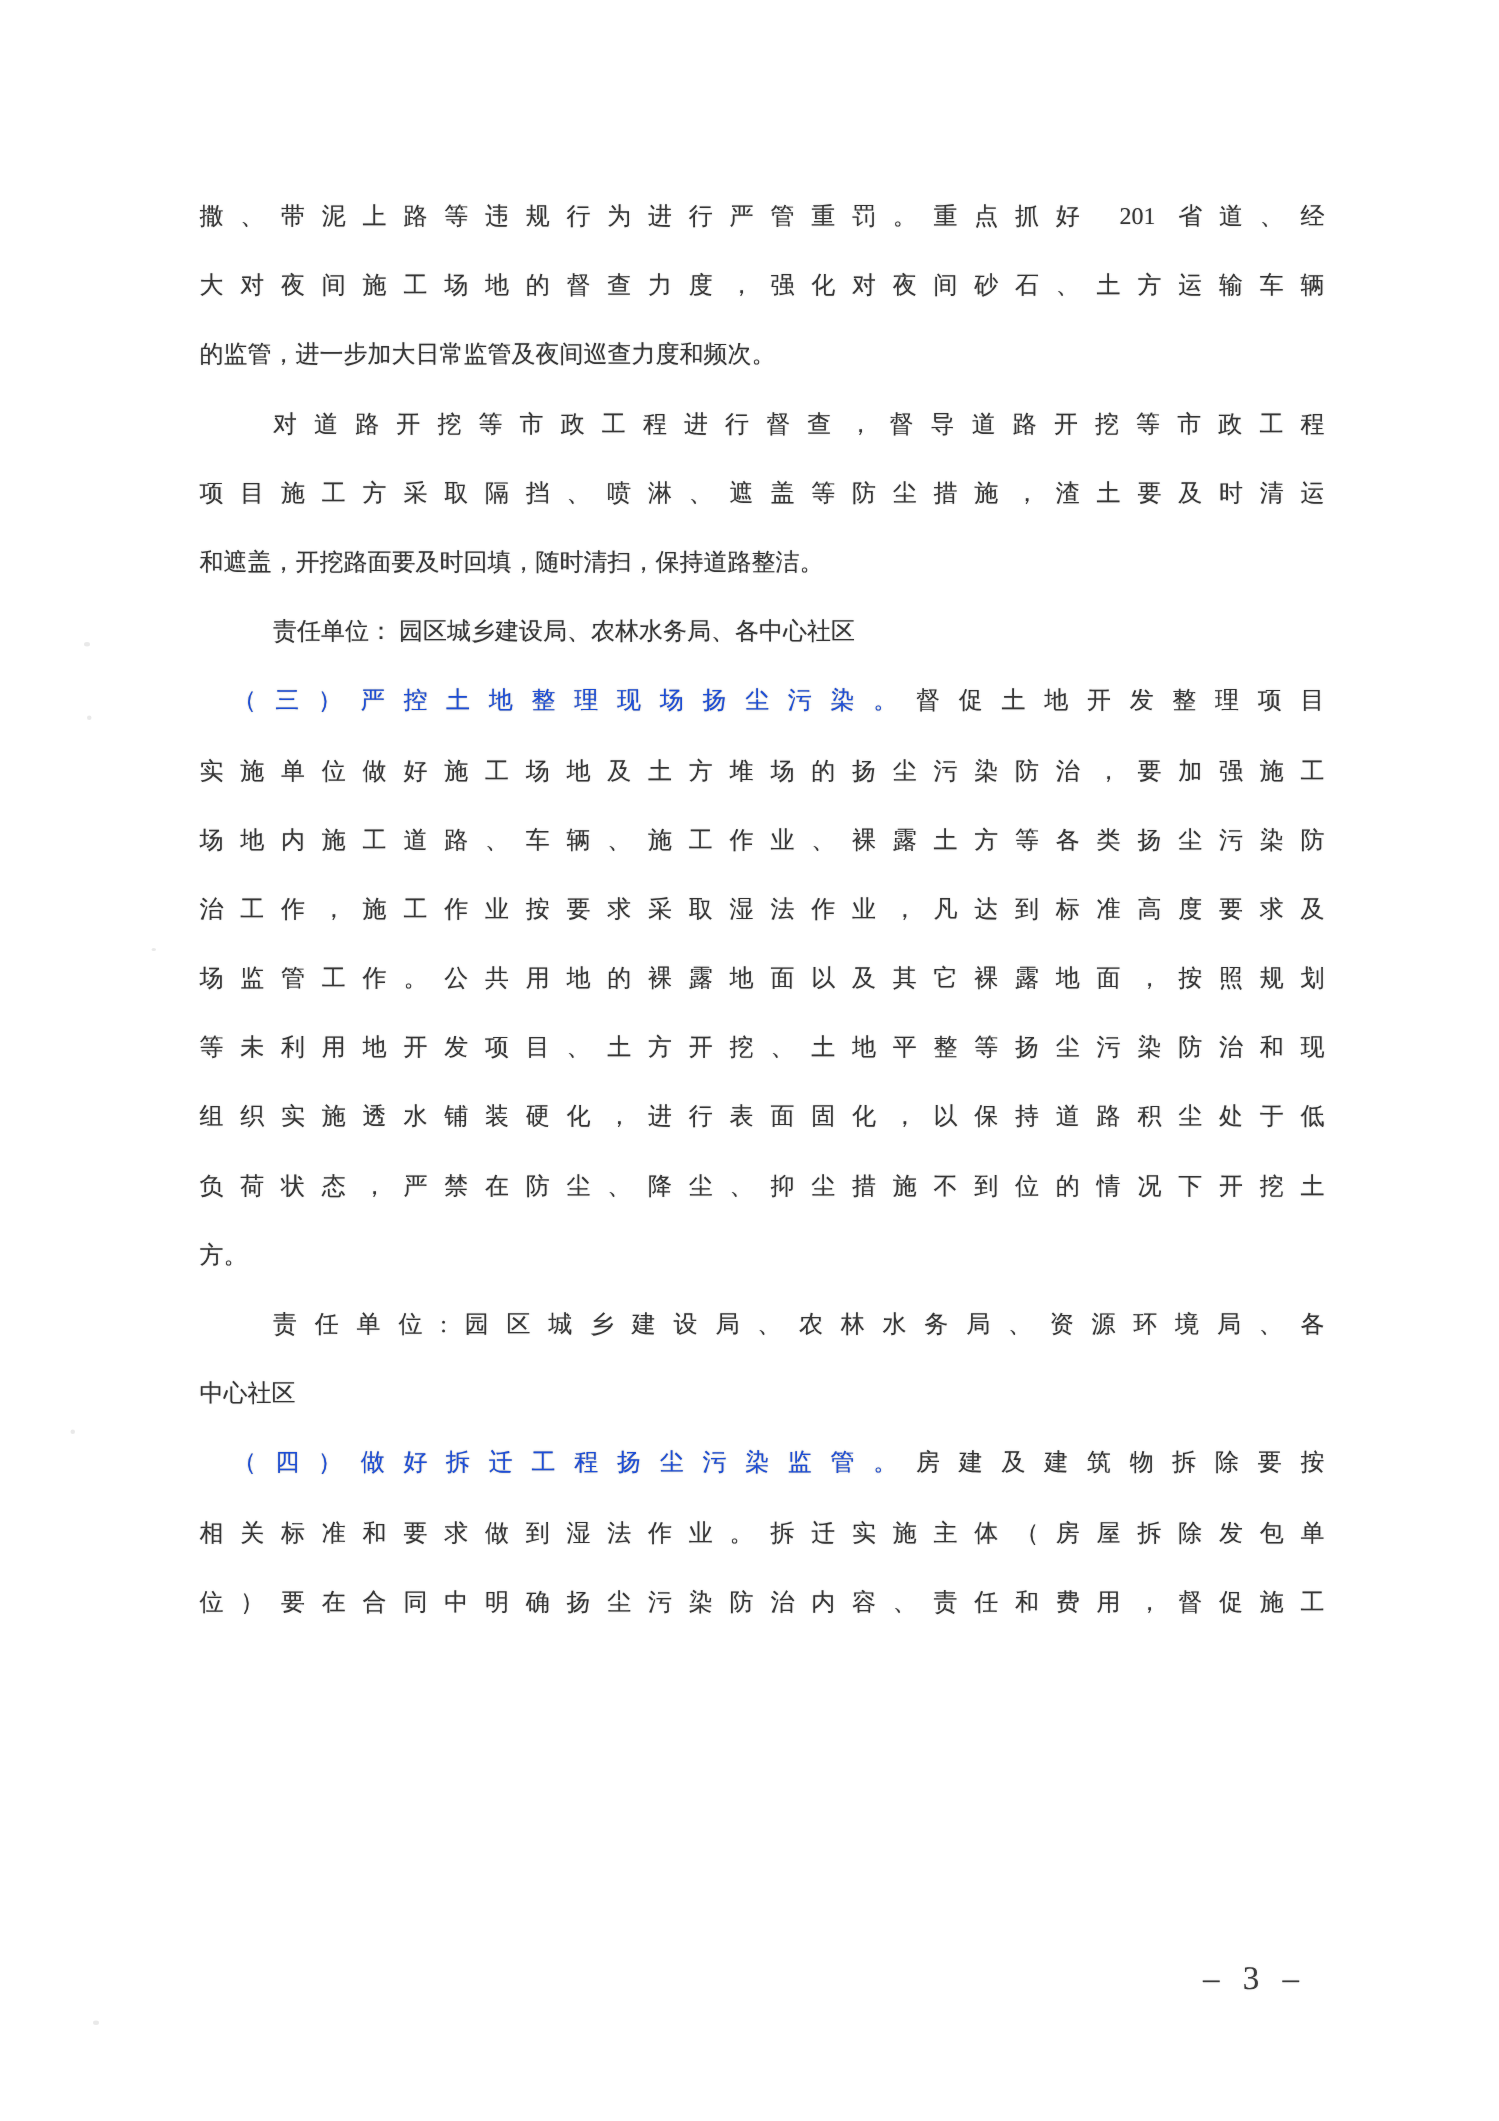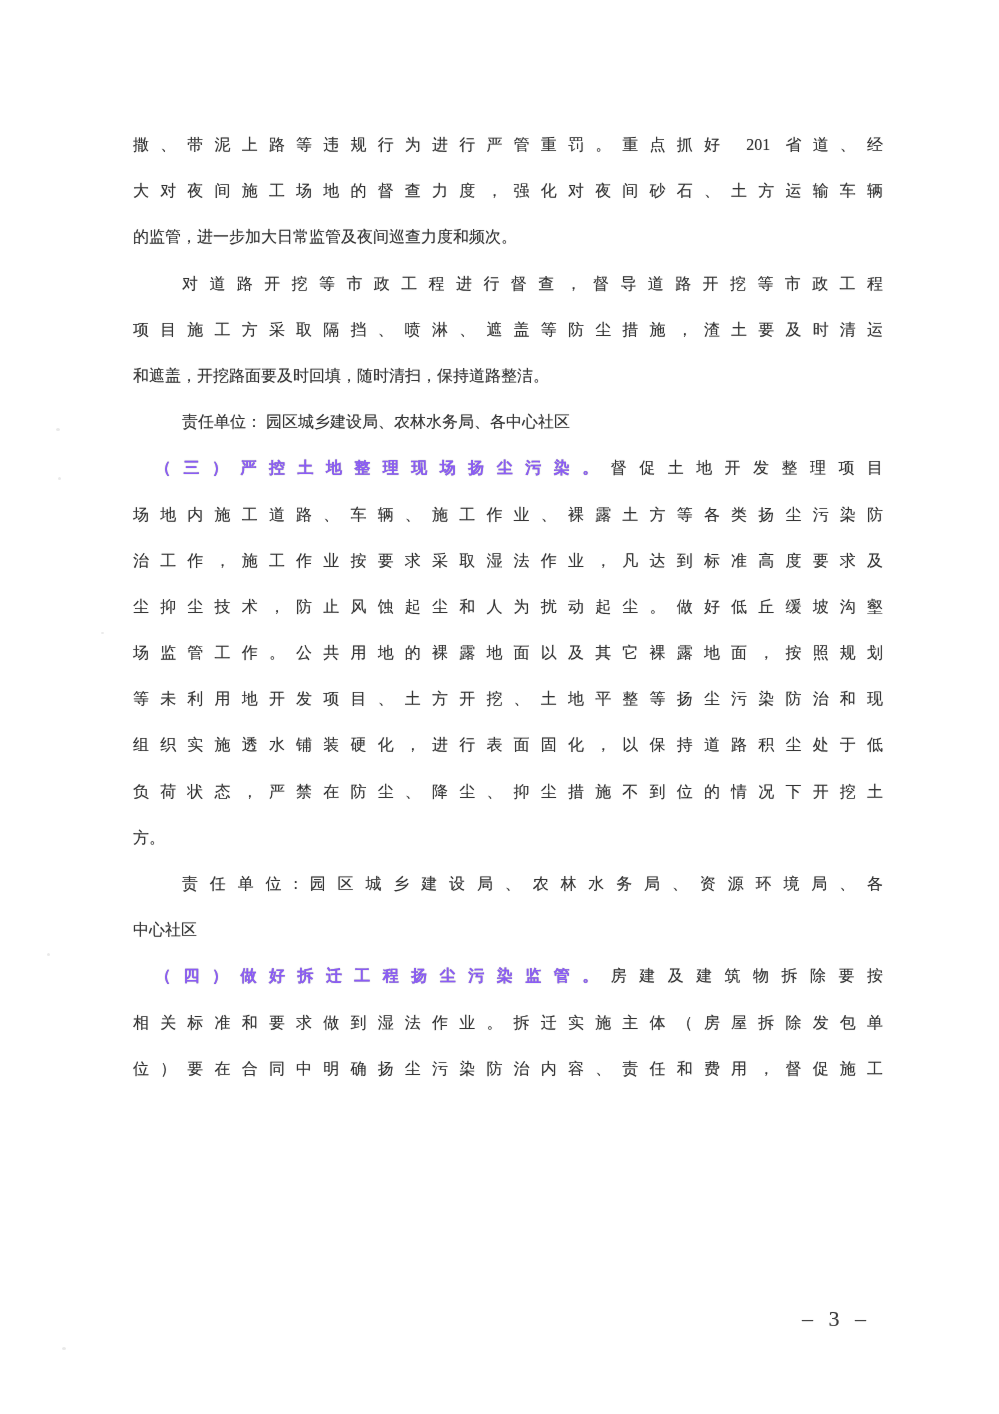--- a/index.html
+++ b/index.html
@@ -33,22 +33,22 @@
   
   .jf {
     text-align: justify;
     text-align-last: justify;
   }
   
   .ind  { padding-left: 49px; }
   
   .indh { padding-left: 22px; }
   .b {
-    font-weight: 700;
-    color: #8b5cf6;
+    font-weight: 400;
+    color: #1d4ed8;
     text-shadow: 0 0 1px rgba(40,40,40,0.55);
   }
   .pagenum {
     position: absolute;
     left: 802px;
     top: 1306px;
     font-size: 22px;
     letter-spacing: 5px;
     color: #3d3d3d;
     text-shadow: 0 0 1px rgba(70,70,70,0.4);
@@ -77,23 +77,23 @@
     <div class="line jf"><span>大对夜间施工场地的督查力度，强化对夜间砂石、土方运输车辆</span></div>
     <div class="line"><span>的监管，进一步加大日常监管及夜间巡查力度和频次。</span></div>
 
     <div class="line ind jf"><span>对道路开挖等市政工程进行督查，督导道路开挖等市政工程</span></div>
     <div class="line jf"><span>项目施工方采取隔挡、喷淋、遮盖等防尘措施，渣土要及时清运</span></div>
     <div class="line"><span>和遮盖，开挖路面要及时回填，随时清扫，保持道路整洁。</span></div>
 
     <div class="line ind"><span>责任单位： 园区城乡建设局、农林水务局、各中心社区</span></div>
 
     <div class="line indh jf"><span class="b">（三）严控土地整理现场扬尘污染。</span><span>督促土地开发整理项目</span></div>
+    <div class="line jf"><span>实施单位做好施工场地及土方堆场的扬尘污染防治，要加强施工</span></div>
     <div class="line jf"><span>场地内施工道路、车辆、施工作业、裸露土方等各类扬尘污染防</span></div>
     <div class="line jf"><span>治工作，施工作业按要求采取湿法作业，凡达到标准高度要求及</span></div>
-    <div class="line jf"><span>尘抑尘技术，防止风蚀起尘和人为扰动起尘。做好低丘缓坡沟壑</span></div>
     <div class="line jf"><span>场监管工作。公共用地的裸露地面以及其它裸露地面，按照规划</span></div>
     <div class="line jf"><span>等未利用地开发项目、土方开挖、土地平整等扬尘污染防治和现</span></div>
     <div class="line jf"><span>组织实施透水铺装硬化，进行表面固化，以保持道路积尘处于低</span></div>
     <div class="line jf"><span>负荷状态，严禁在防尘、降尘、抑尘措施不到位的情况下开挖土</span></div>
     <div class="line"><span>方。</span></div>
 
     <div class="line ind jf"><span>责任单位:园区城乡建设局、农林水务局、资源环境局、各</span></div>
     <div class="line"><span>中心社区</span></div>
 
     <div class="line indh jf"><span class="b">（四）做好拆迁工程扬尘污染监管。</span><span>房建及建筑物拆除要按</span></div>

